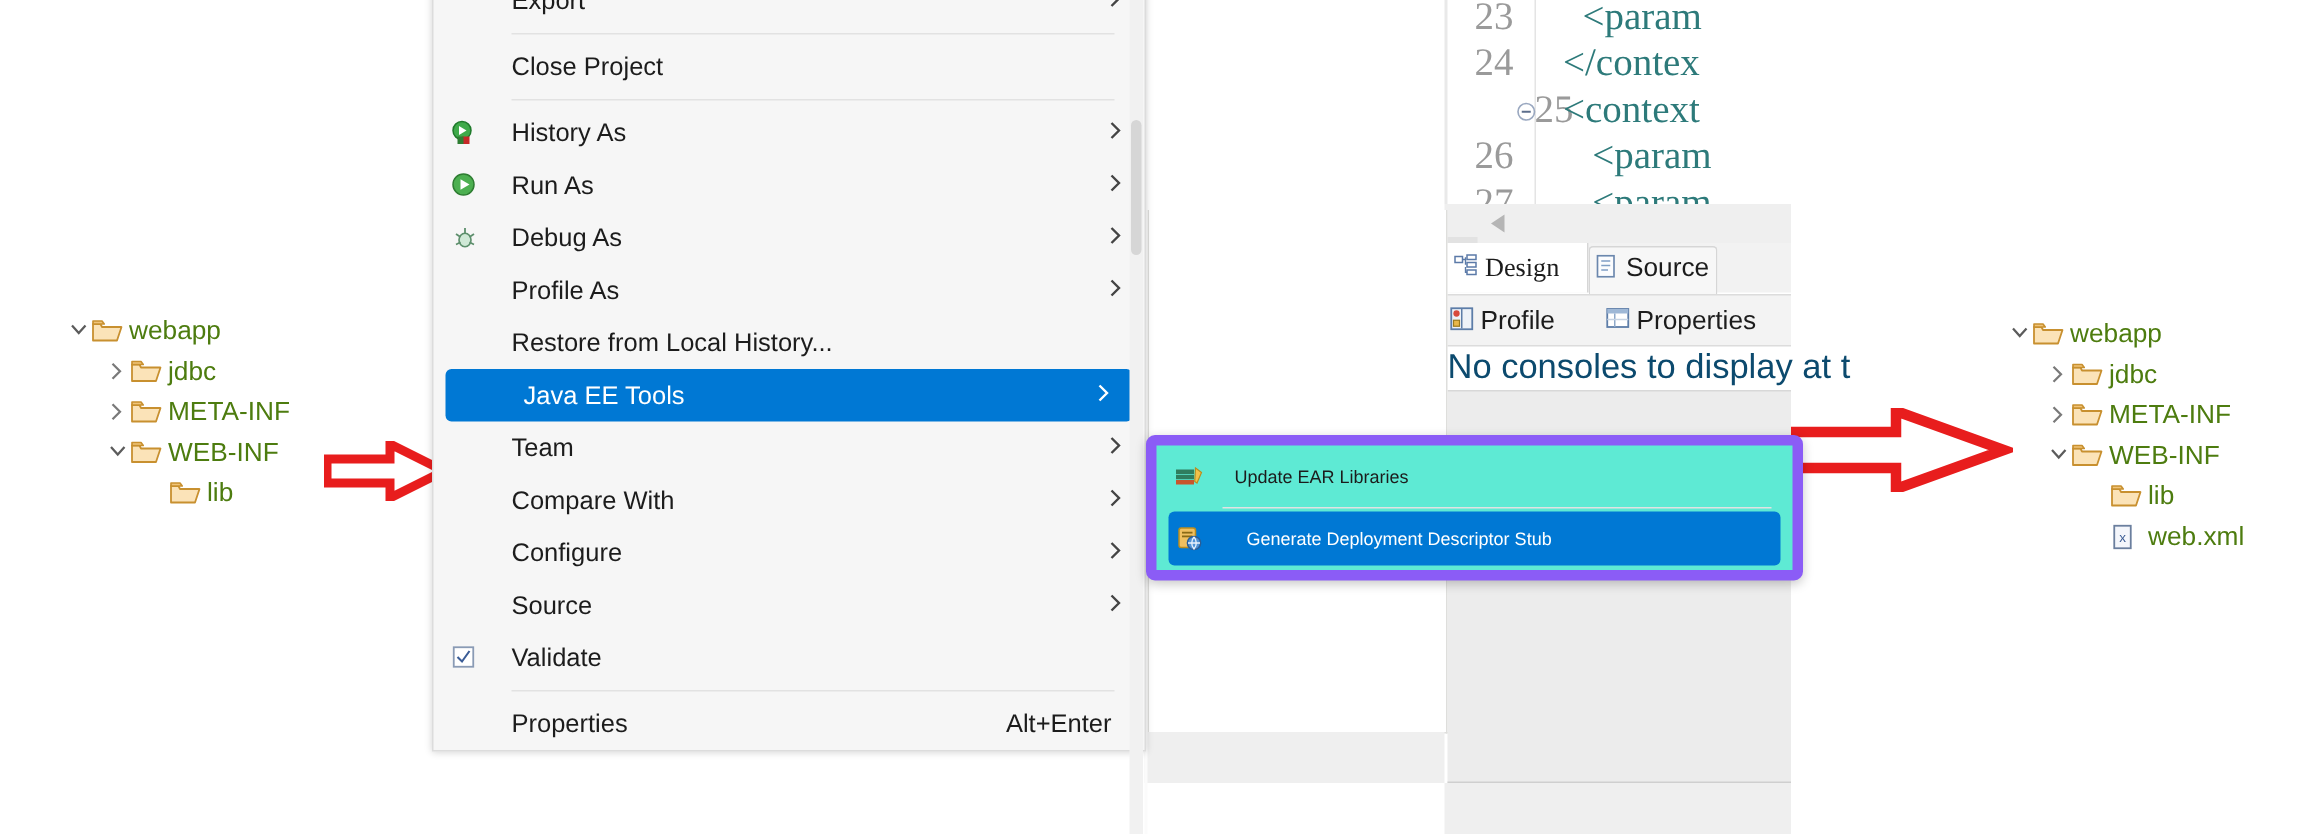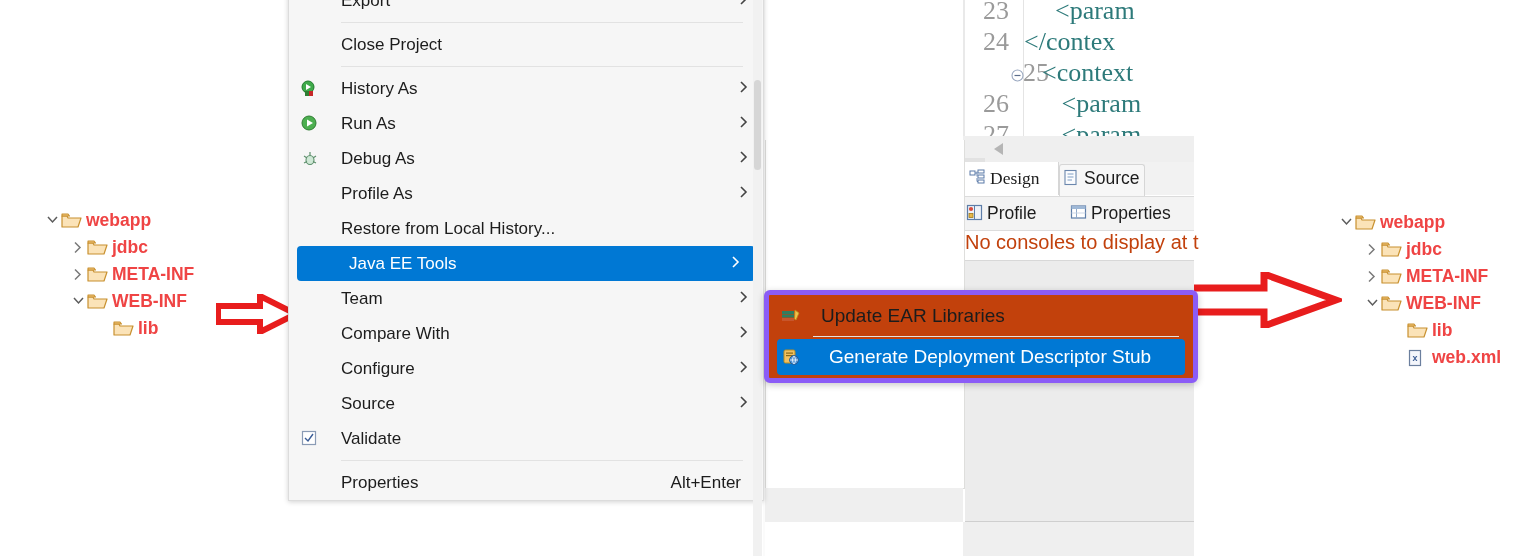--- a/index.html
+++ b/index.html
@@ -18,23 +18,22 @@
 
   
   .abs { position: absolute; }
   .nosel { user-select: none; }
 
   
   .tree {
     position: absolute;
     font-family: "Liberation Sans", sans-serif;
     font-size: 17.5px;
-    color: #ef4444;
+    color: #4d7c0f;
     white-space: nowrap;
-    font-weight: bold;
   }
   .tree-row {
     display: flex;
     align-items: center;
     height: 27px;
     white-space: nowrap;
   }
   .twisty {
     width: 17px;
     height: 27px;
@@ -110,25 +109,25 @@
   }
   .mi.selected .mi-icon { width: 34px; flex: 0 0 34px; }
   .mi.selected .mi-label { color:#ffffff; }
   .mi.selected .mi-sub { color:#ffffff; }
   .chev { stroke: #444; }
   .mi.selected .chev { stroke: #ffffff; }
 
   
   .sub-menu {
     position: absolute;
-    background: #c2410c;
-    border: 5px solid #8b5cf6;
+    background: #5eead4;
+    border: 7px solid #8b5cf6;
     border-radius: 6px;
     box-shadow: 0 2px 7px rgba(0,0,0,0.22);
-    font-size: 19px;
+    font-size: 12px;
     color: #1c1c1c;
     padding: 3px 0;
   }
   .sub-menu .mi { height: 36px; }
   .sub-menu .mi-sep { margin: 2px 14px 2px 44px; }
 
   
   .editor-wrap {
     position: absolute;
     background: #ffffff;
@@ -159,22 +158,22 @@
     font-size: 17.5px;
     color: #1c1c1c;
     white-space: nowrap;
   }
   .tab .t-ic { width: 22px; flex: 0 0 22px; height:18px; position:relative; }
   .tab .t-ic svg { position:absolute; left:1px; top:0; }
   .tab .t-lb { line-height: 20px; }
 
   .console-text {
     position: absolute;
-    font-size: 20px;
-    color: #c2410c;
+    font-size: 23px;
+    color: #0c4a6e;
     white-space: nowrap;
   }
   .gray-box  { position: absolute; background: #ececec; border: 1px solid #d8d8d8; }
 </style>
 </head>
 <body>
 
 <div class="tree nosel" id="left-tree" style="left:44px; top:206px;">
     <div class="tree-row" style="padding-left: 0px;">
       <span class="twisty">
@@ -340,21 +339,21 @@
   <div class="abs" style="left:0; top:0; width:231px; height:136px; background:#ffffff;"></div>
 
   <div class="gutter-divider" style="left:60px; top:0; height:136px;"></div>
 
   <div class="abs" style="left:0; top:0; width:2px; height:136px; background:#e9e9e9;"></div>
 
   <div id="code-lines">
       <div class="ln" style="left: 0px; top: -4px;">23</div>
       <div class="codeline" style="left: 66px; top: -4px;">    &lt;param</div>
       <div class="ln" style="left: 0px; top: 27px;">24</div>
-      <div class="codeline" style="left: 48px; top: 27px;">  &lt;/contex</div>
+      <div class="codeline" style="left: 66px; top: 27px;">  &lt;/contex</div>
       <div class="ln" style="left: 0px; top: 58px; margin-left: 40px;">25</div>
       <div class="abs" style="left: 48px; top: 68px;"><svg width="13" height="13" viewBox="0 0 13 13">
           <circle cx="6.5" cy="6.5" r="5.5" fill="#ffffff" stroke="#9aa8c0" stroke-width="1.1"></circle>
           <line x1="3.5" y1="6.5" x2="9.5" y2="6.5" stroke="#5c6e8c" stroke-width="1.2"></line>
         </svg></div>
       <div class="codeline" style="left: 66px; top: 58px;">  &lt;context</div>
       <div class="ln" style="left: 0px; top: 89px;">26</div>
       <div class="codeline" style="left: 66px; top: 89px;">     &lt;param</div>
       <div class="ln" style="left: 0px; top: 120px;">27</div>
       <div class="codeline" style="left: 66px; top: 120px;">     &lt;param</div>

